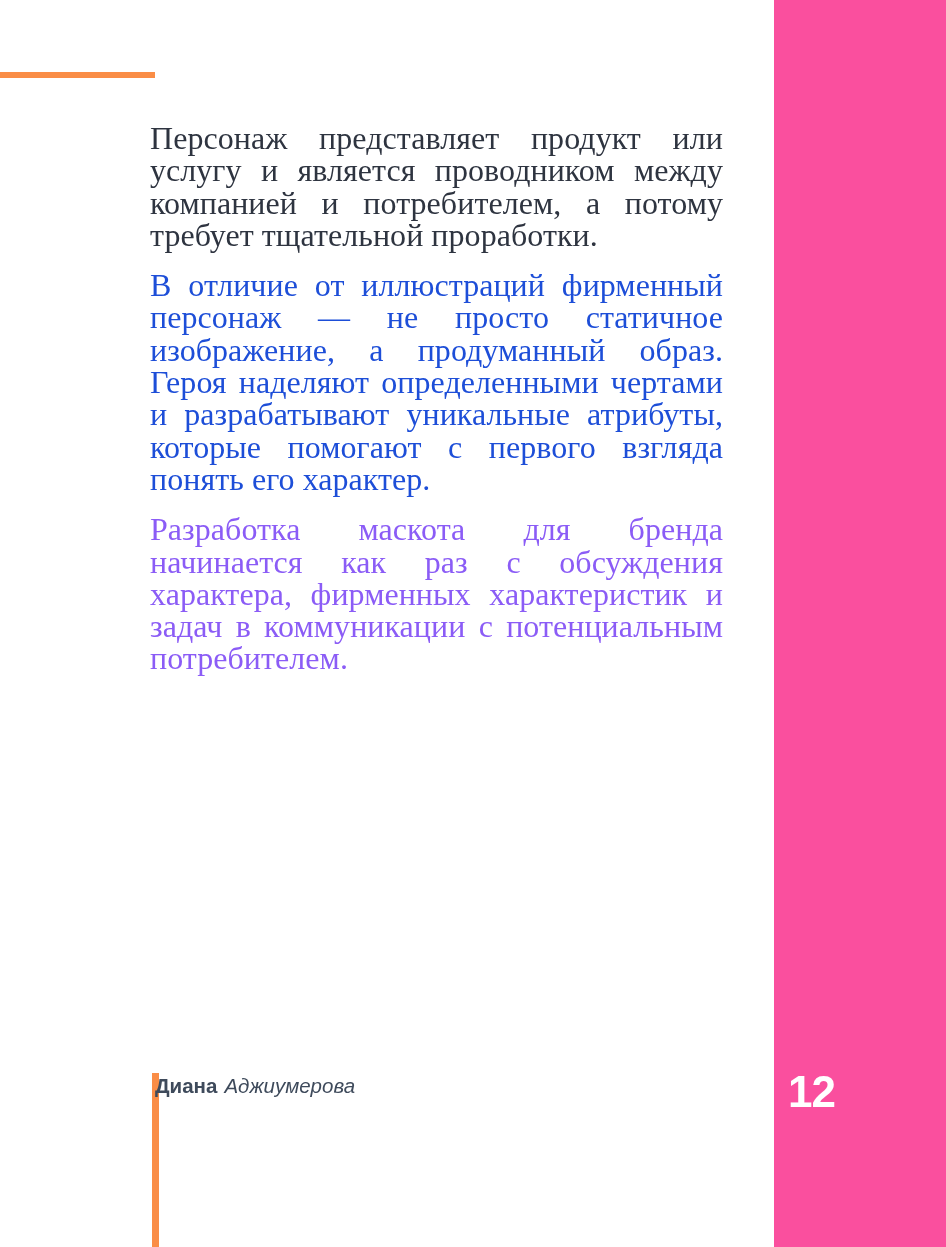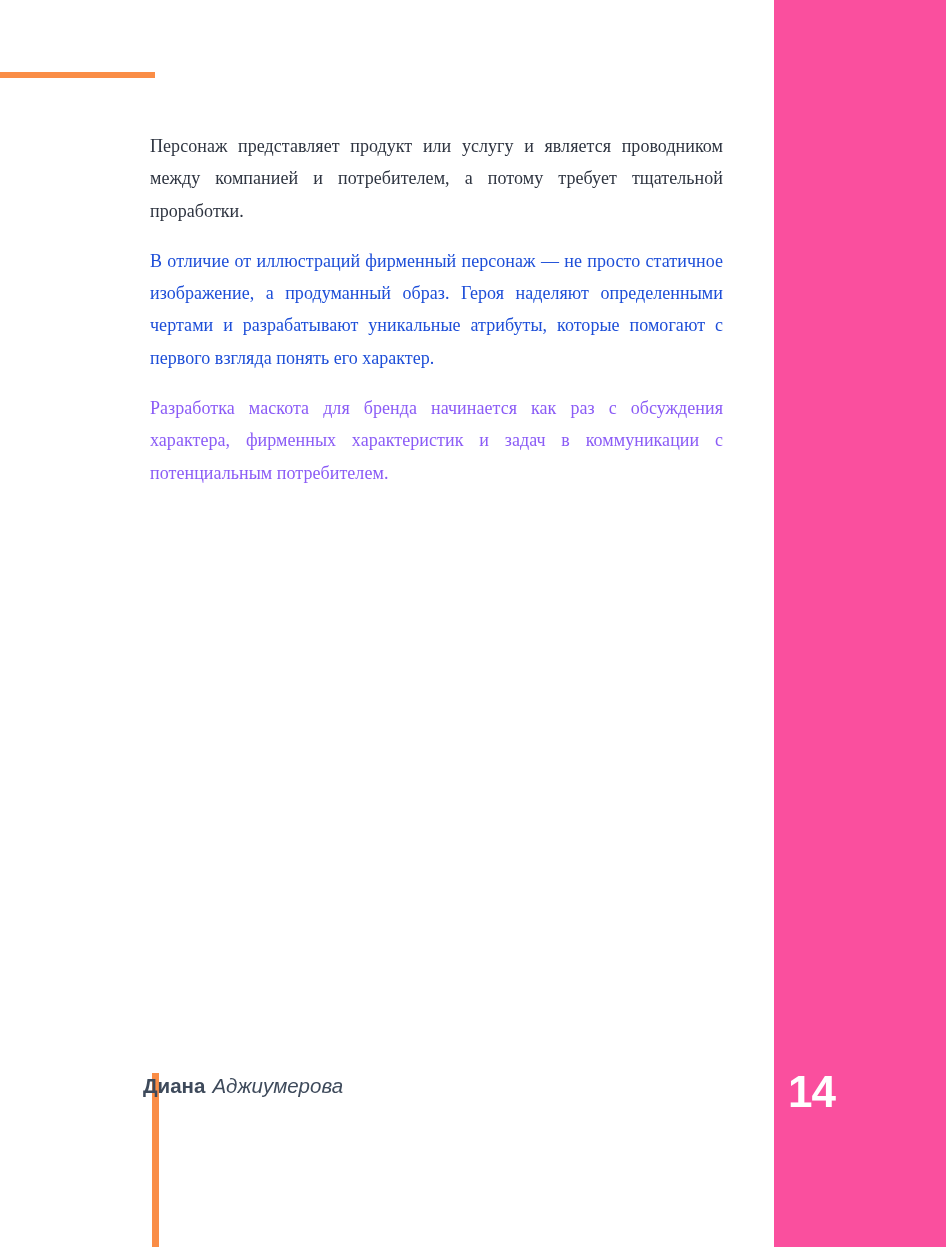--- a/index.html
+++ b/index.html
@@ -47,38 +47,38 @@
 
   
   .text-column {
     position: absolute;
     left: 150px;
     top: 122px;
     width: 573px;
   }
 
   .para {
-    margin: 8px 0 18px 0;
-    font-size: 18px;
+    margin: 0 0 18px 0;
+    font-size: 32px;
     line-height: 32.3px;
     color: #2E3440;
     text-align: justify;
     text-justify: inter-word;
     letter-spacing: 0.05px;
     hyphens: manual;
   }
 
   .para:last-child {
     margin-bottom: 0;
   }
 
   
   .author-credit {
     position: absolute;
-    left: 143px;
+    left: 155px;
     top: 1072px;
     font-family: "Liberation Sans", "DejaVu Sans", sans-serif;
     font-size: 20.5px;
     line-height: 28px;
     color: #3E4A5B;
     white-space: nowrap;
   }
 
   .author-first {
     font-weight: bold;
@@ -117,15 +117,15 @@
   <div class="text-column">
     <p class="para" style="color: rgb(46, 52, 64);">Персонаж представляет продукт или услугу и является проводником между компанией и потребителем, а потому требует тщательной проработки.</p>
     <p class="para" style="color: #1d4ed8;">В отличие от иллюстраций фирменный персонаж — не просто статичное изображение, а продуманный образ. Героя наделяют определенными чертами и разрабатывают уникальные атрибуты, которые помогают с первого взгляда понять его характер.</p>
     <p class="para" style="color: #8b5cf6;">Разработка маскота для бренда начинается как раз с обсуждения характера, фирменных характеристик и задач в коммуникации с потенциальным потребителем.</p>
   </div>
 
   <div class="author-credit" style="color: rgb(62, 74, 91);">
     <span class="author-first">Диана</span><span class="author-last">Аджиумерова</span>
   </div>
 
-  <div class="page-number" style="color: rgb(255, 255, 255);">14</div>
+  <div class="page-number" style="color: rgb(255, 255, 255);">12</div>
 
 </div>
 
 </body></html>

